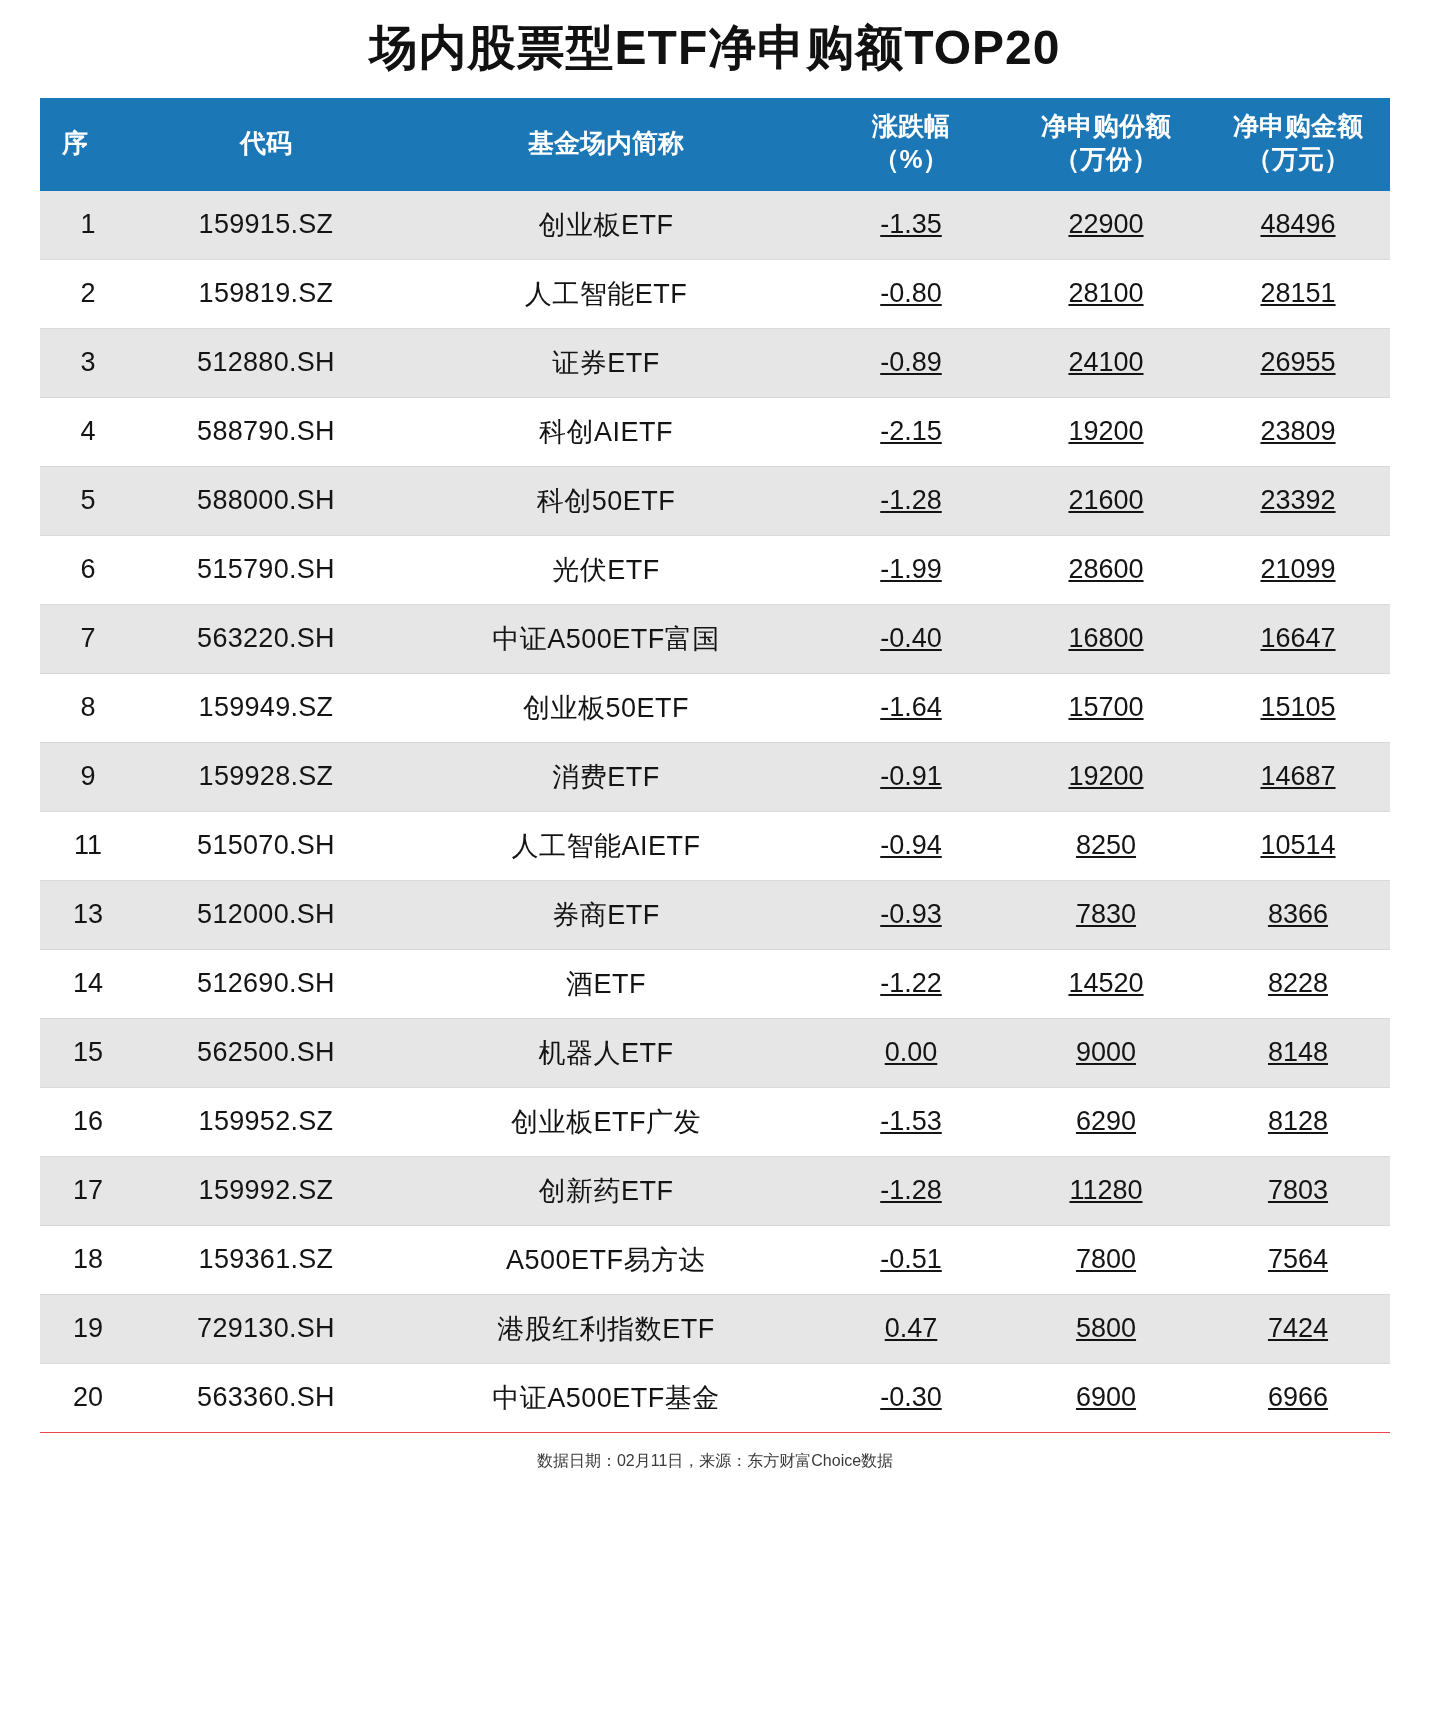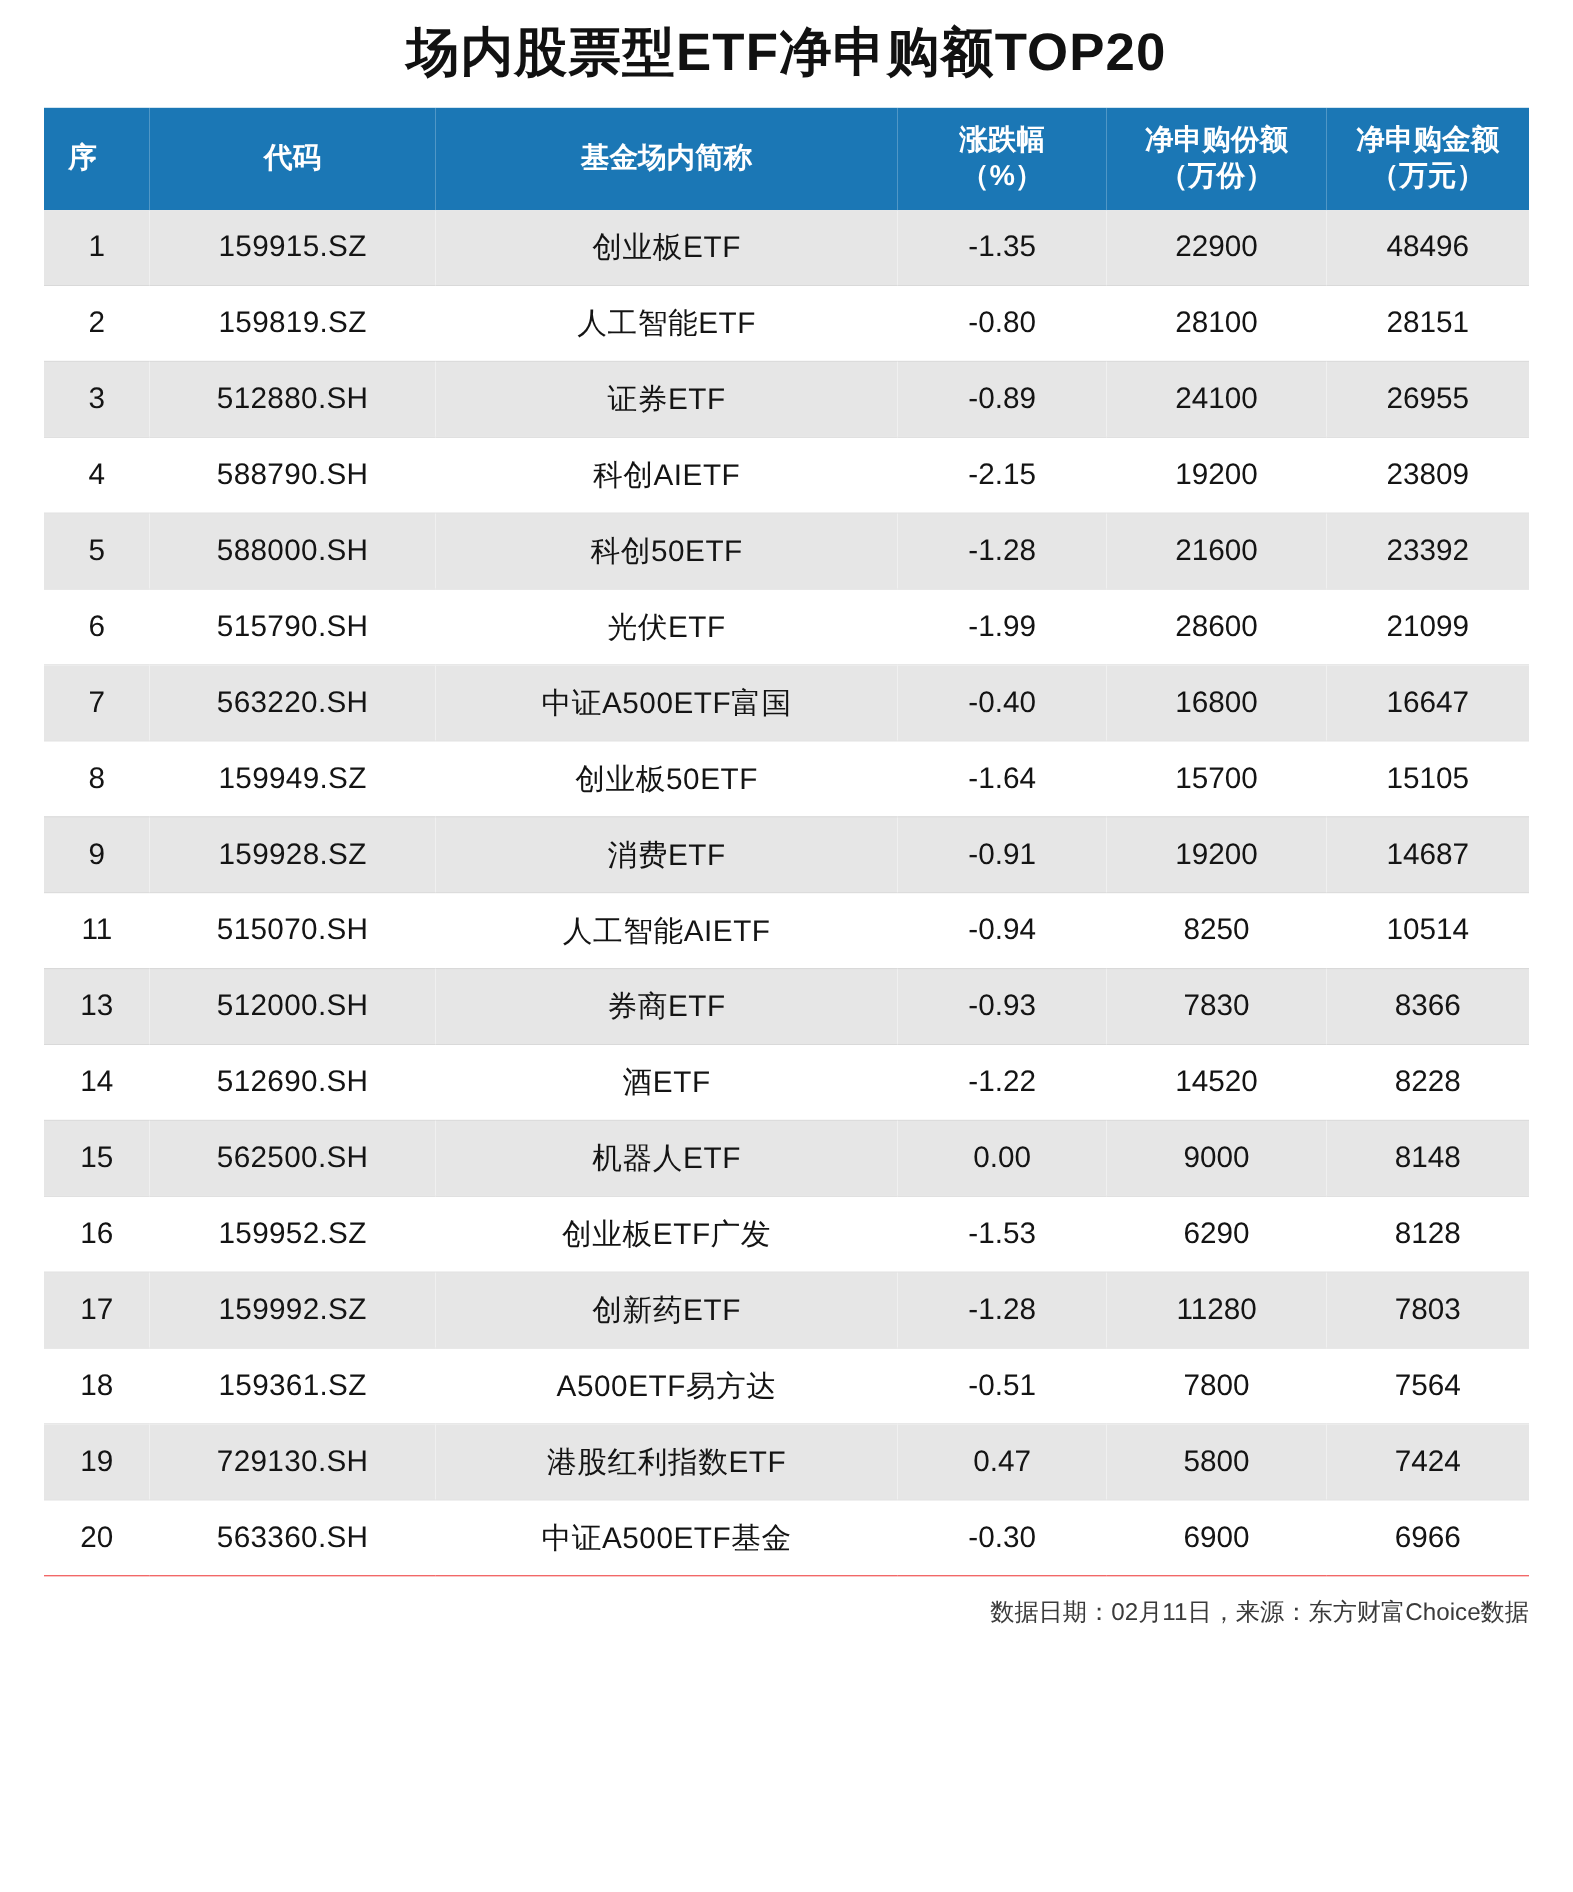--- a/index.html
+++ b/index.html
@@ -68,29 +68,29 @@
     height: 44px;
     border-bottom: 1px solid #d9d9d9;
     white-space: nowrap;
     overflow: hidden;
   }
   tbody tr.odd td { background: #e6e6e6; }
   tbody tr.even td { background: #ffffff; }
   tbody td.rank { text-align: center; }
   tbody td.code { letter-spacing: 0.3px; }
   tbody td.name { letter-spacing: 0.5px; }
-  tbody td.num  { text-align: center; }
+  tbody td.num  { text-align: center; text-decoration: underline; }
   tbody tr:last-child td { border-bottom: 1px solid #ef4444; }
 
   .footnote {
     width: 1350px;
     margin: 10px auto 0 auto;
-    font-size: 22px;
+    font-size: 16px;
     color: #3a3a3a;
-    text-align: right;
+    text-align: center;
     padding-top: 8px;
   }
 </style>
 </head>
 <body>
 
 <div class="page">
 
   <h1 class="title">场内股票型ETF净申购额TOP20</h1>
 

